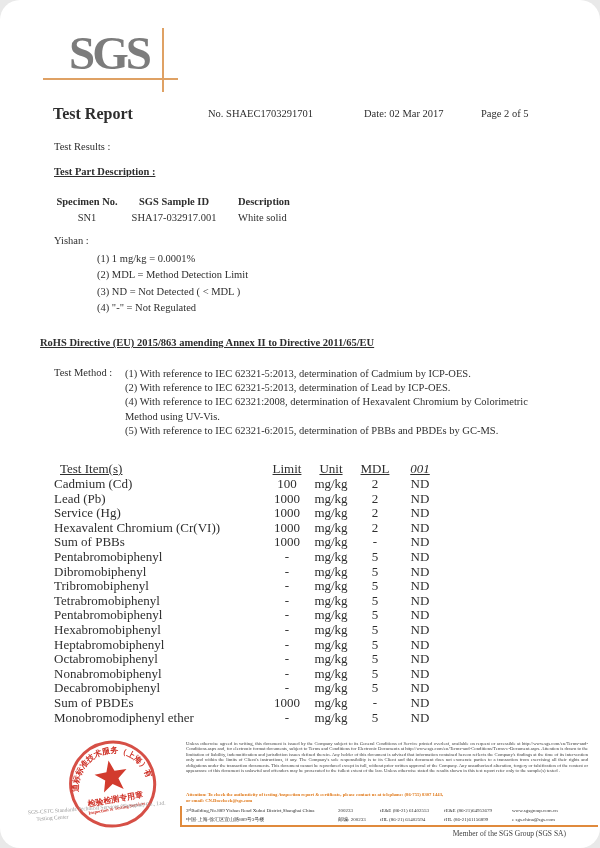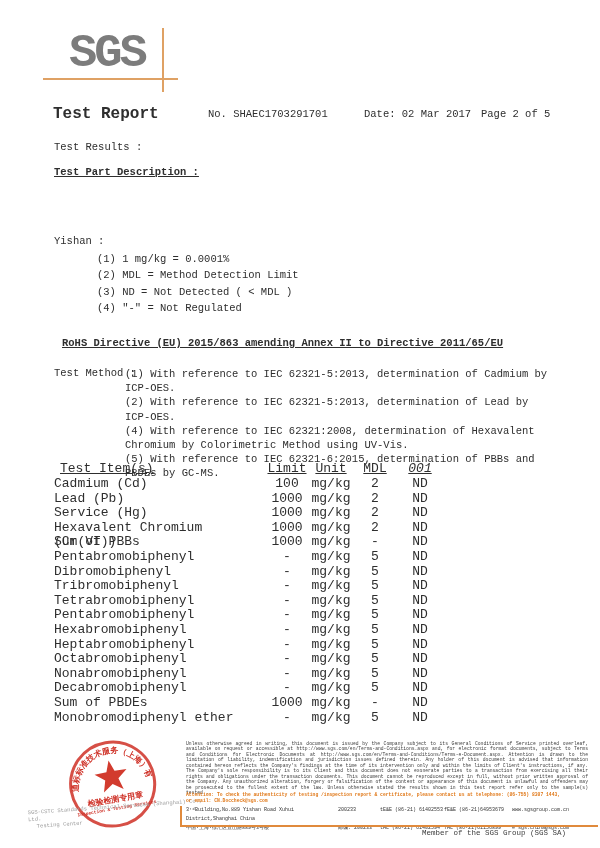--- a/index.html
+++ b/index.html
@@ -1,19 +1,19 @@
 <!DOCTYPE html>
 <html><head>
 <meta charset="utf-8">
 <style>
   html,body{margin:0;padding:0;background:#e9e9e9;}
   .page{
     position:relative;width:600px;height:848px;background:#ffffff;
-    font-family:Liberation Mono, monospace;color:#2e2e2e;
-    overflow:hidden;margin:0 auto;
+    font-family:Liberation Serif, serif;color:#2e2e2e;
+    overflow:hidden;margin:0 auto;border-radius:20px;
   }
   .abs{position:absolute;}
   
   .logo-text{left:69px;top:30px;font-size:47px;font-weight:bold;color:#7c7c7c;letter-spacing:-3px;line-height:1;}
   .logo-hline{left:43px;top:78px;width:135px;height:2px;background:#dfa164;}
   .logo-vline{left:162px;top:28px;width:2px;height:64px;background:#dfa164;}
   
   .title{left:53px;top:105px;font-size:16px;font-weight:bold;}
   .rep-no{left:208px;top:108px;font-size:10.5px;}
   .rep-date{left:364px;top:108px;font-size:10.5px;}
@@ -70,30 +70,42 @@
   <div class="abs logo-vline"></div>
 
   <div class="abs title">Test Report</div>
   <div class="abs rep-no">No. SHAEC1703291701</div>
   <div class="abs rep-date">Date: 02 Mar 2017</div>
   <div class="abs rep-page">Page 2 of 5</div>
 
   <div class="abs body-text" style="left:54px;top:141px;">Test Results :</div>
   <div class="abs body-text u b" style="left:54px;top:166px;">Test Part Description :</div>
 
+  <div class="abs spec" id="spec-table">
+      <div class="sp-row b">
+        <span class="sp-c1">Specimen No.</span>
+        <span class="sp-c2">SGS Sample ID</span>
+        <span class="sp-c3">Description</span>
+      </div>
+      <div class="sp-row">
+        <span class="sp-c1">SN1</span>
+        <span class="sp-c2">SHA17-032917.001</span>
+        <span class="sp-c3">White solid</span>
+      </div>
+    </div>
 
   <div class="abs body-text" style="left:54px;top:235px;">Yishan :</div>
   <div class="abs remarks-items" id="remarks-list">
       <div>(1) 1 mg/kg = 0.0001%</div>
       <div>(2) MDL = Method Detection Limit</div>
       <div>(3) ND = Not Detected ( &lt; MDL )</div>
       <div>(4) "-" = Not Regulated</div>
     </div>
 
-  <div class="abs body-text u b" style="left:62px;top:337px;">RoHS Directive (EU) 2015/863 amending Annex II to Directive 2011/65/EU</div>
+  <div class="abs body-text u b" style="left:40px;top:337px;">RoHS Directive (EU) 2015/863 amending Annex II to Directive 2011/65/EU</div>
 
   <div class="abs body-text" style="left:54px;top:367px;">Test Method :</div>
   <div class="abs method-items" id="method-list">
       <div>(1) With reference to IEC 62321-5:2013, determination of Cadmium by ICP-OES.</div>
       <div>(2) With reference to IEC 62321-5:2013, determination of Lead by ICP-OES.</div>
       <div>(4) With reference to IEC 62321:2008, determination of Hexavalent Chromium by Colorimetric Method using UV-Vis.</div>
       <div>(5) With reference to IEC 62321-6:2015, determination of PBBs and PBDEs by GC-MS.</div>
     </div>
 
   <div class="abs rtable" id="results-table">

